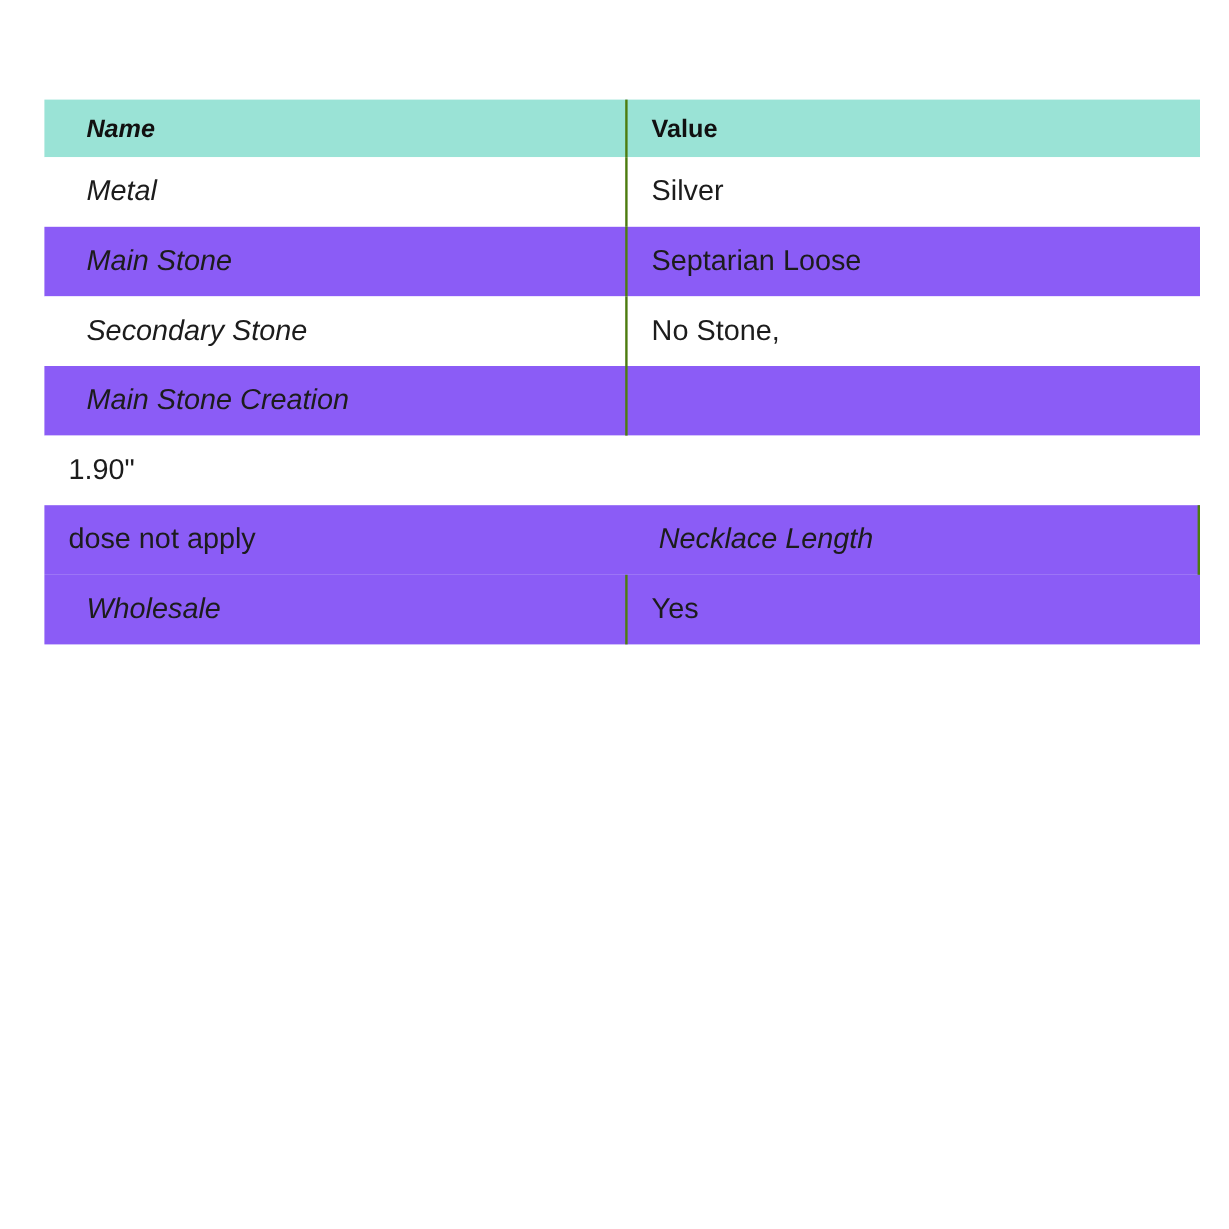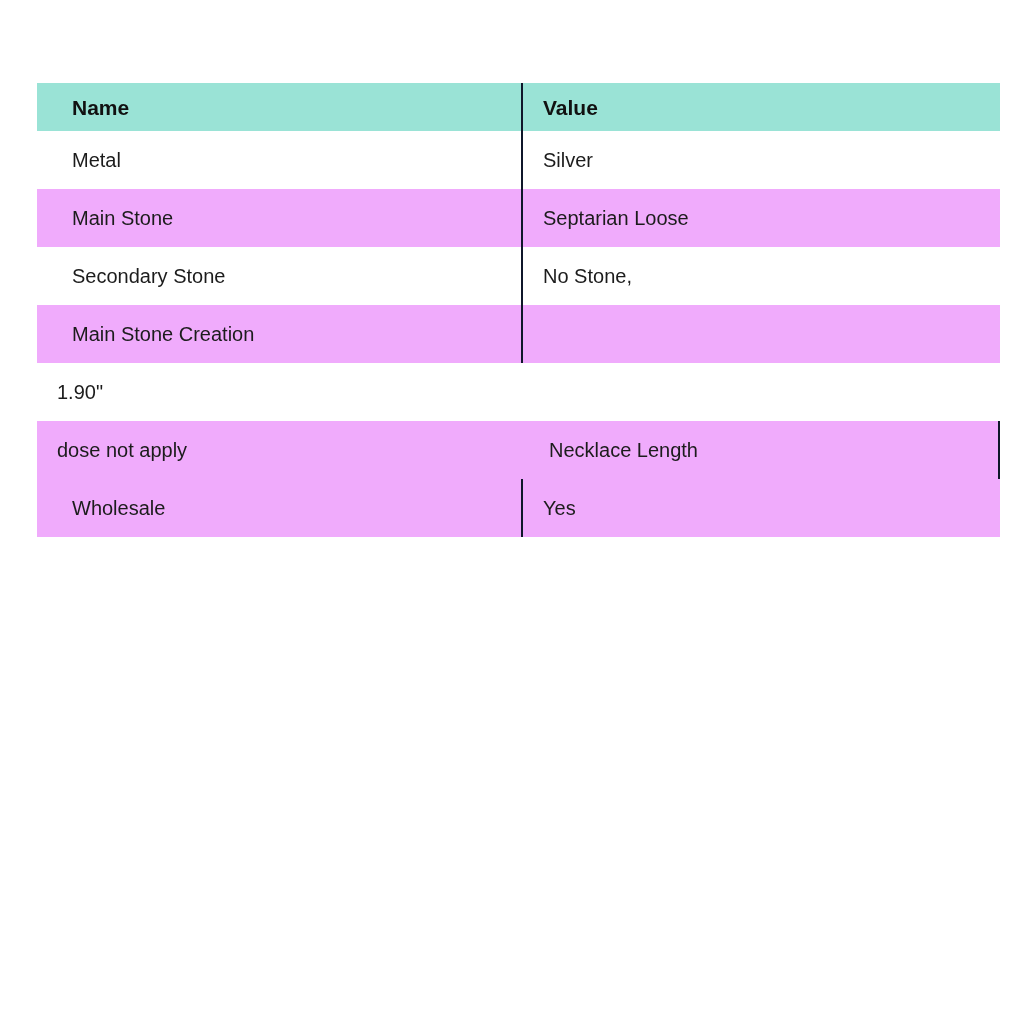--- a/index.html
+++ b/index.html
@@ -20,39 +20,40 @@
     left: 37px;
     top: 83px;
     width: 963px;
   }
   .trow {
     display: flex;
     height: 58px;
     background: #ffffff;
   }
   .trow.alt {
-    background: #f0abfc;
+    background: #8b5cf6;
   }
   .trow.header {
     height: 48px;
     background: #9ae3d6;
   }
   .cell {
     display: flex;
     align-items: center;
-    font-size: 20px;
+    font-size: 24px;
     line-height: 1;
     box-sizing: border-box;
     white-space: nowrap;
     overflow: hidden;
   }
   .col-name {
     width: 486px;
     padding-left: 35px;
-    border-right: 2px solid #0f172a;
+    border-right: 2px solid #4d7c0f;
+    font-style: italic;
   }
   .col-value {
     flex: 1;
     padding-left: 20px;
   }
   .trow.header .cell {
     font-weight: 700;
     font-size: 21px;
     color: #111111;
   }

